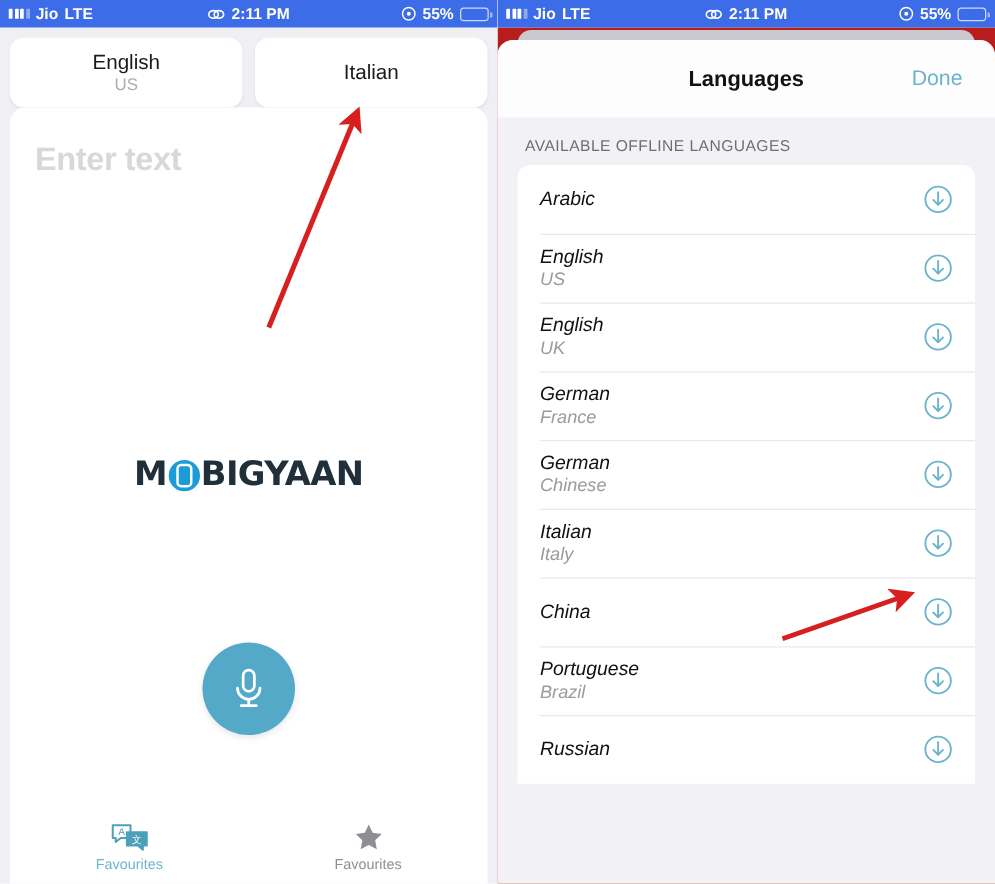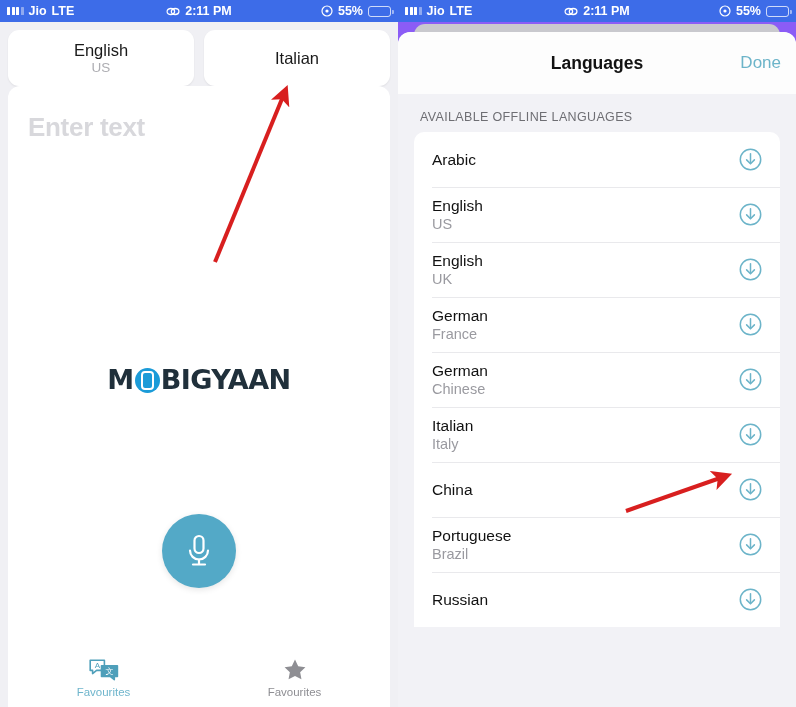--- a/index.html
+++ b/index.html
@@ -83,44 +83,44 @@
   }
   .tab { display: flex; flex-direction: column; align-items: center; gap: 3px; width: 110px; }
   .tab .label { font-size: 11.5px; }
   .tab.active .label { color: #6fb5cc; }
   .tab.inactive .label { color: #8e8e93; }
 
   
   .annot { position: absolute; inset: 0; pointer-events: none; z-index: 30; }
 
   
-  .right-body { height: 685px; background: #8b5cf6; position: relative; }
+  .right-body { height: 685px; background: #b91c1c; position: relative; }
   .card-behind {
     position: absolute; top: 2px; left: 16px; right: 16px; height: 60px;
     background: #c9c9ce; border-radius: 11px 11px 0 0;
   }
   .sheet {
     position: absolute; top: 10px; left: 0; right: 0; bottom: 0;
     background: #f2f2f6; border-radius: 12px 12px 0 0; overflow: hidden;
   }
   .sheet-nav {
     height: 62px; background: #fdfdfd; position: relative;
     display: flex; align-items: center; justify-content: center;
     border-radius: 12px 12px 0 0;
   }
   .sheet-title { font-size: 17.5px; font-weight: bold; color: #121212; }
-  .done-btn { position: absolute; right: 15px; font-size: 17px; color: #6cb4c9; }
+  .done-btn { position: absolute; right: 26px; font-size: 17px; color: #6cb4c9; }
 
   .section-head {
     padding: 16px 22px 8px 22px; font-size: 12.5px; color: #6e6e73; letter-spacing: .35px;
   }
   .list { margin: 0 16px; background: #fff; border-radius: 10px 10px 0 0; overflow: hidden; }
   .list-row {
     display: flex; align-items: center; justify-content: space-between;
-    padding: 0 18px 0 18px; min-height: 55px; position: relative;
+    padding: 0 18px 0 18px; min-height: 55px; position: relative; font-style: italic;
   }
   .list-row + .list-row::before {
     content:""; position: absolute; top: 0; left: 18px; right: 0; height: 1px; background: #e9e9ec;
   }
   .row-texts { display: flex; flex-direction: column; justify-content: center; }
   .row-title { font-size: 15.5px; color: #111; line-height: 19px; }
   .row-sub { font-size: 14.5px; color: #9a9aa0; line-height: 18px; }
   .dl-icon { flex: 0 0 auto; }
 </style>
 </head>

